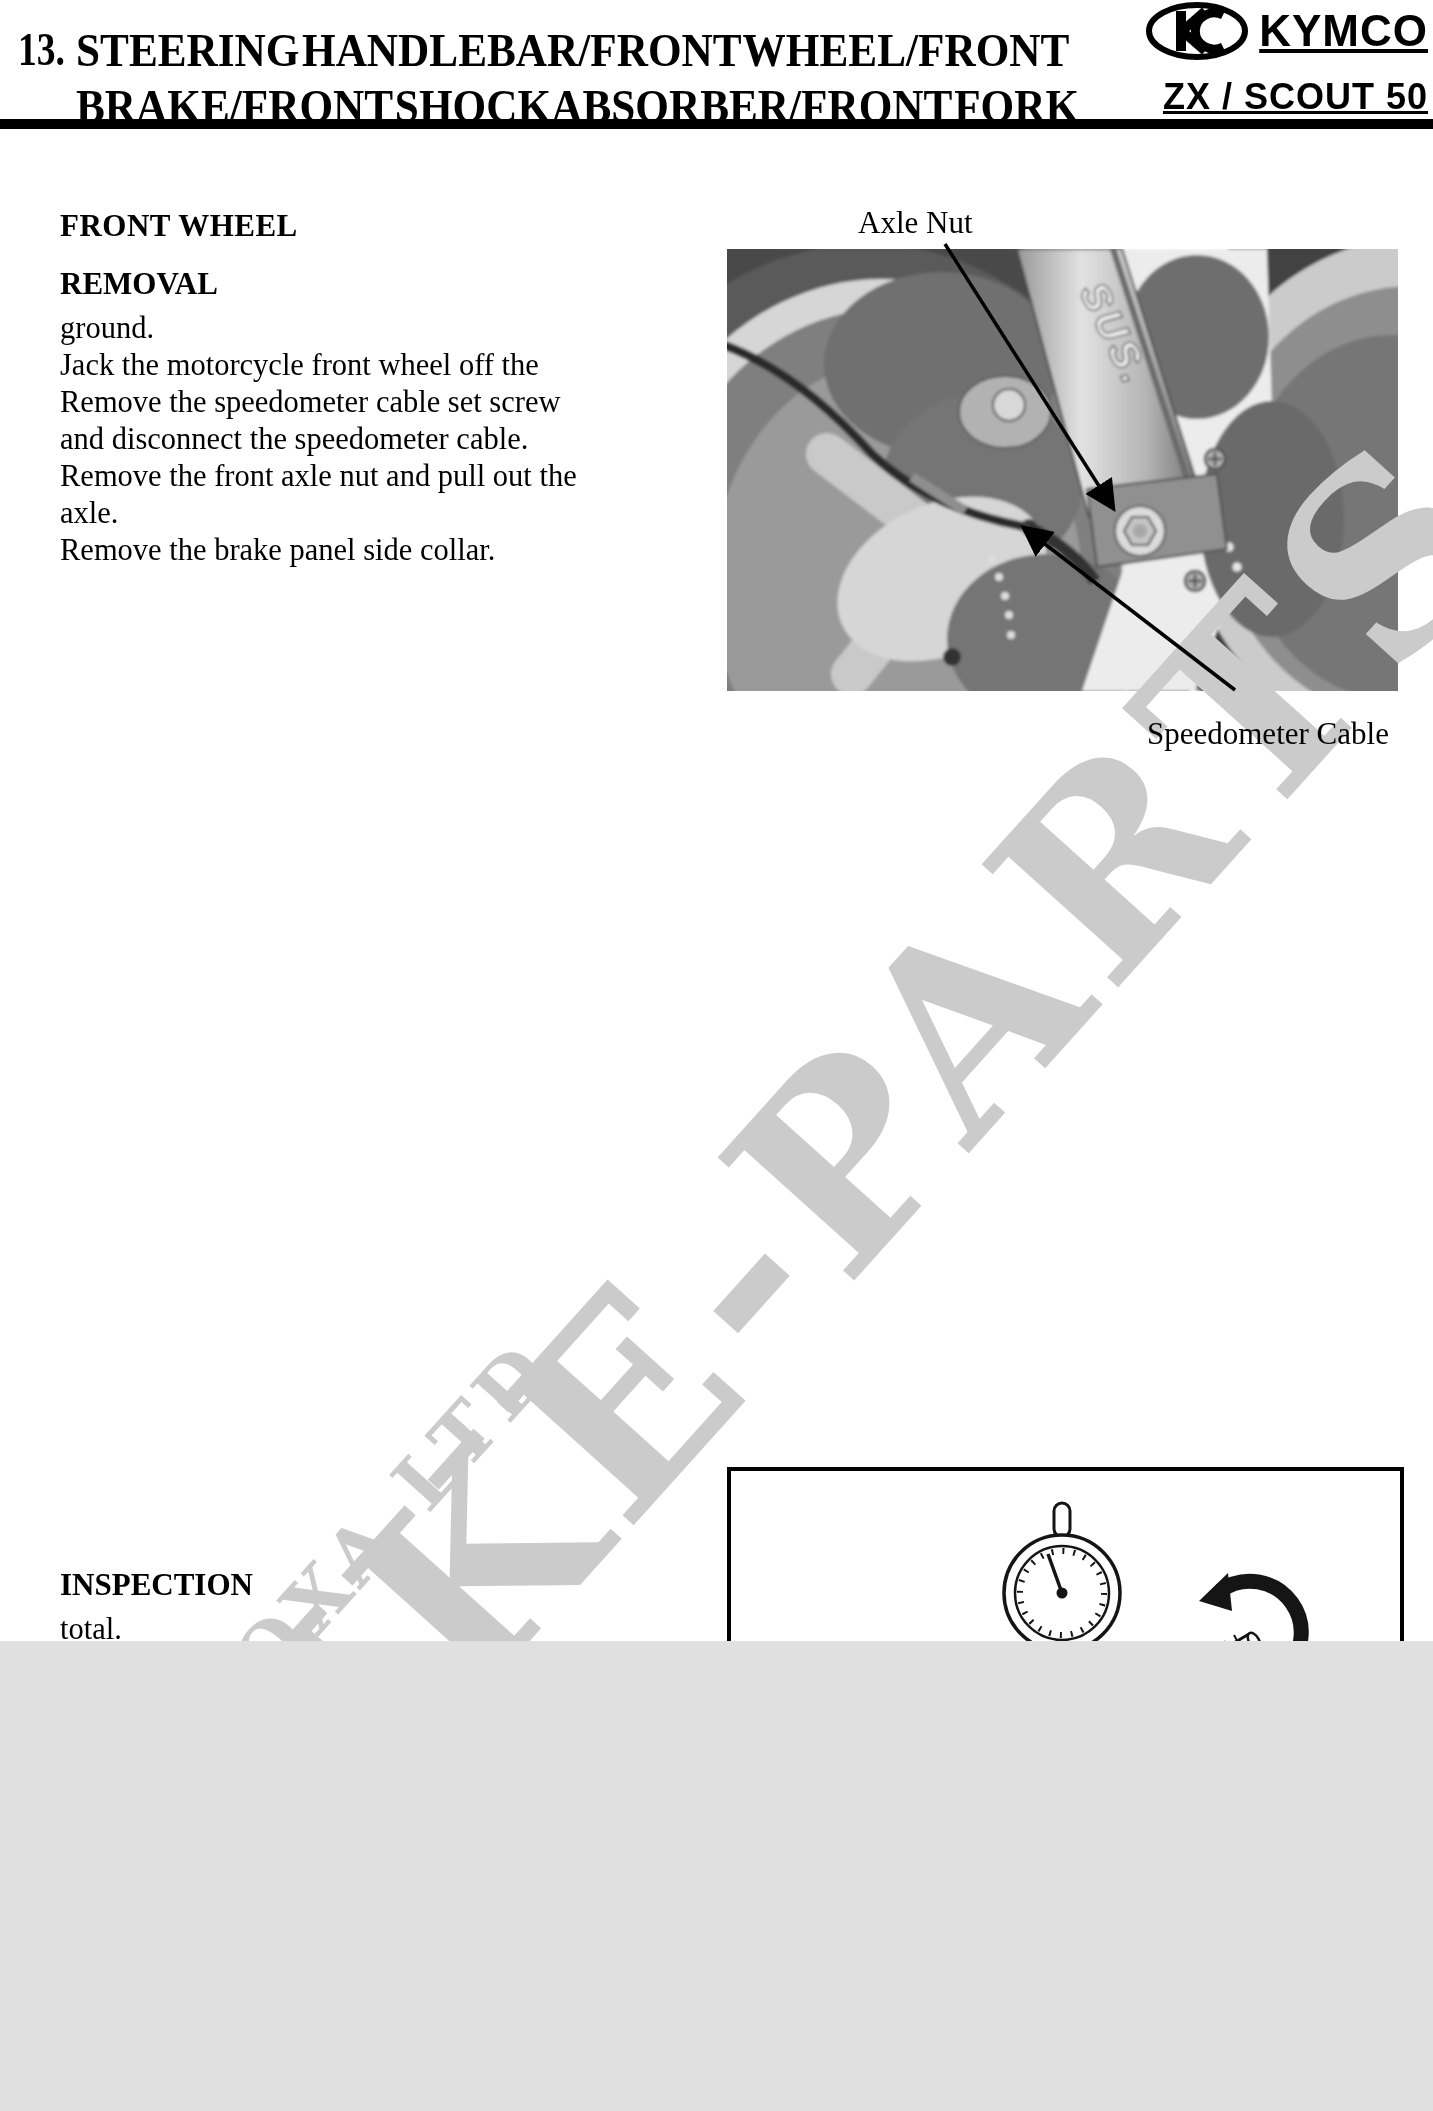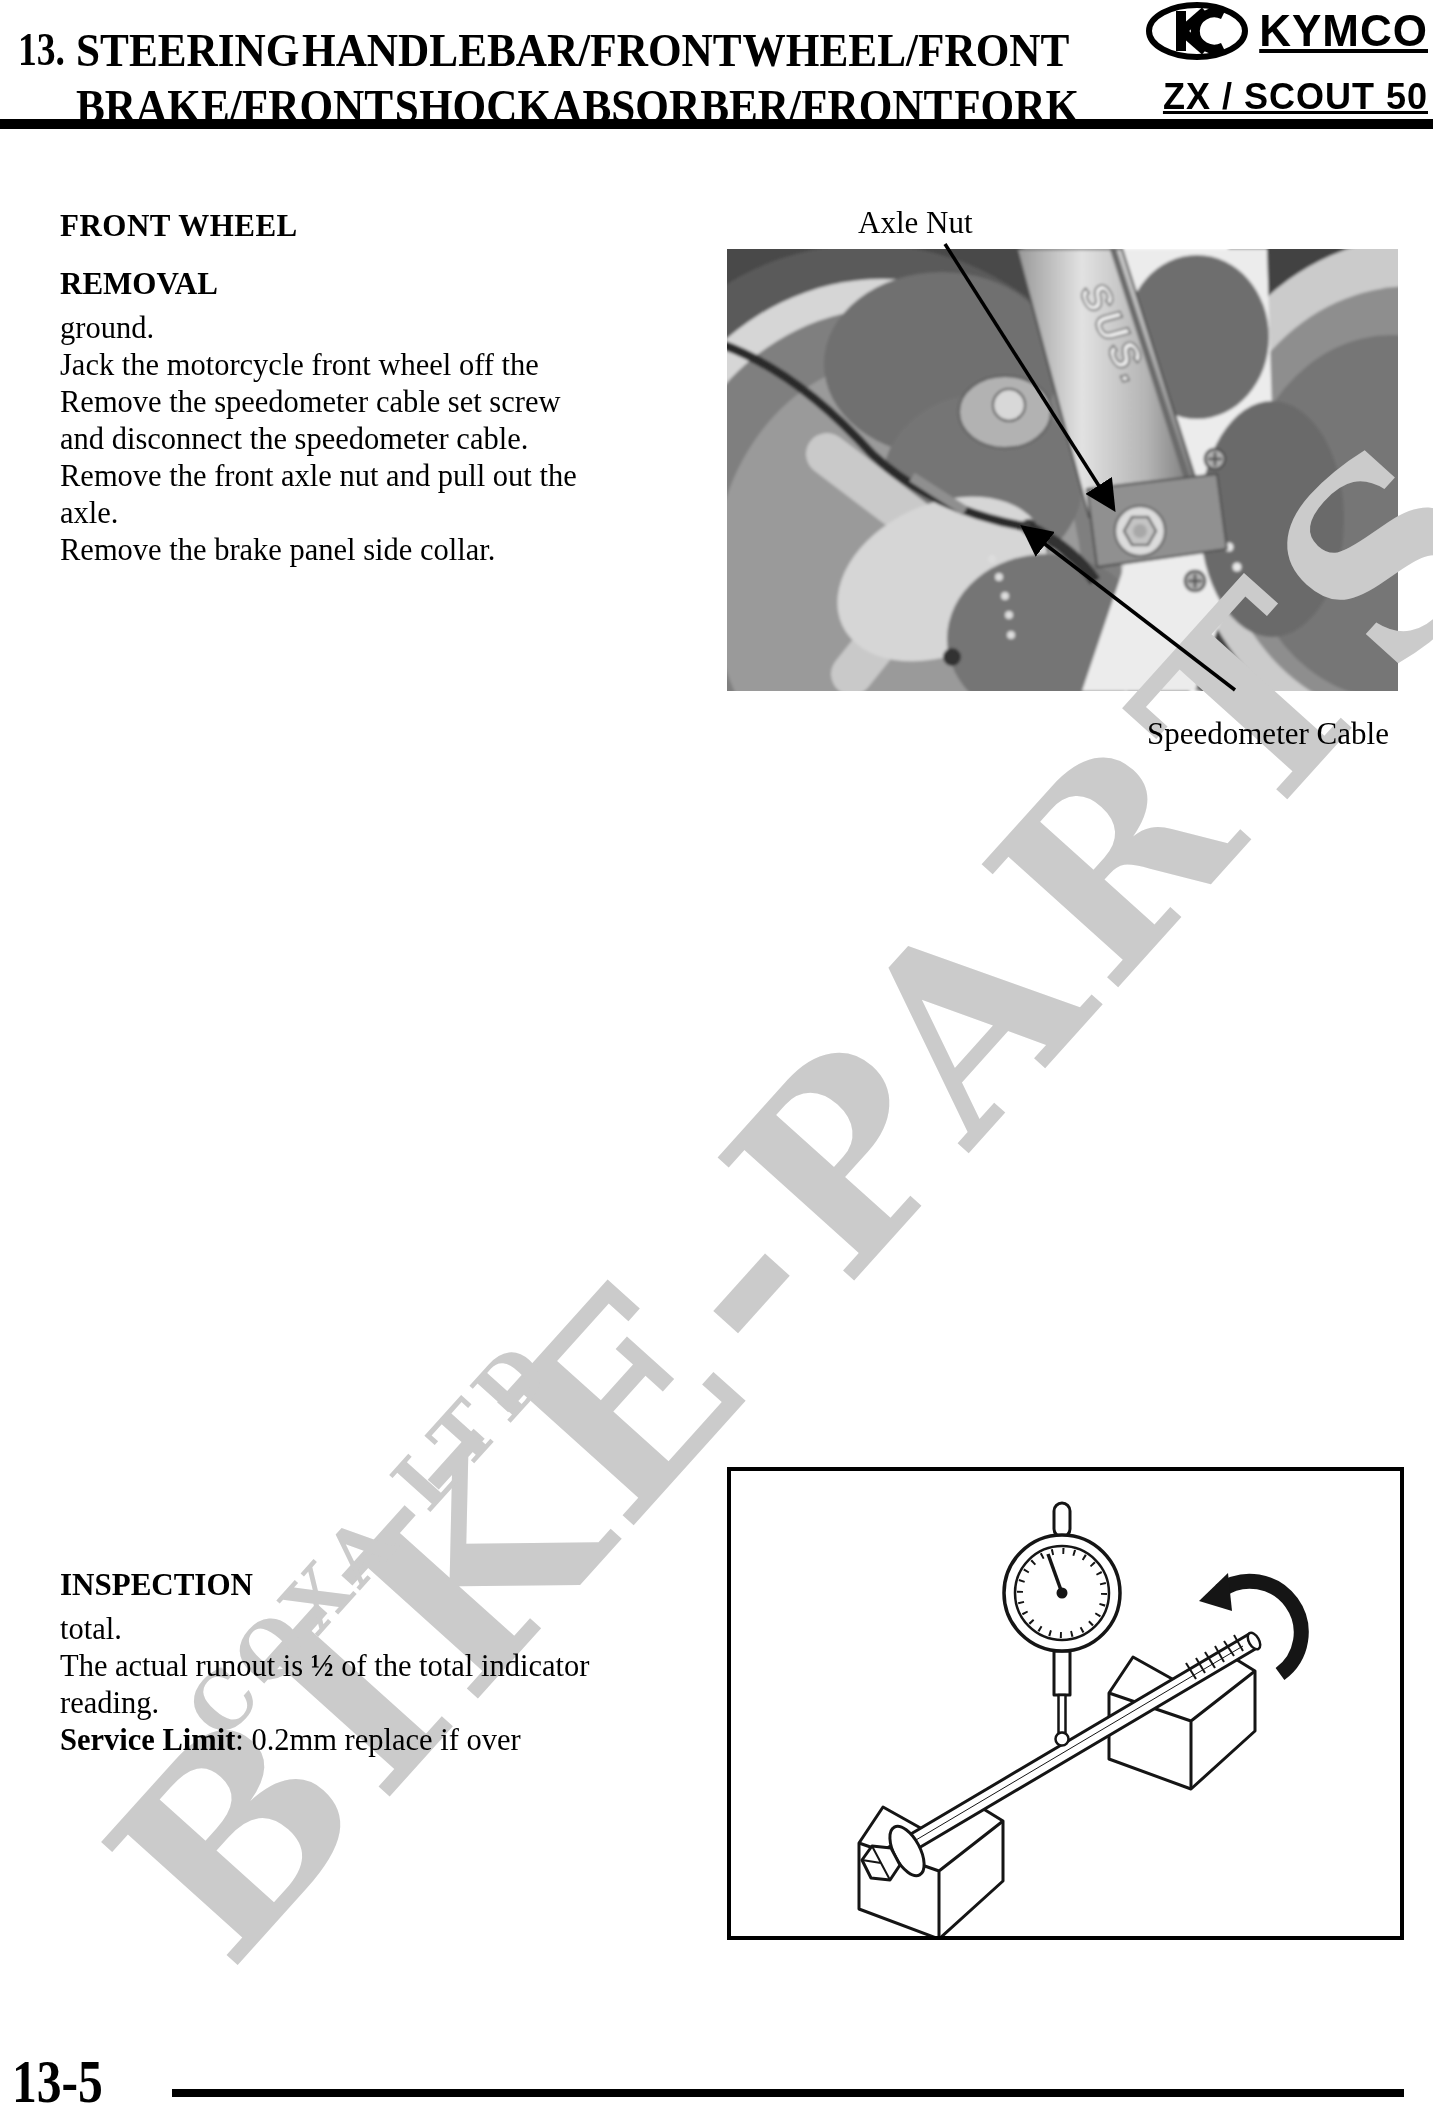--- a/index.html
+++ b/index.html
@@ -1,16 +1,16 @@
 <!DOCTYPE html>
 <html><head>
 <meta charset="utf-8">
 <style>
   html,body{margin:0;padding:0;background:#e0e0e0;}
-  .page{position:relative;width:1433px;height:2111px;background:#ffffff;
+  .page{position:relative;width:1433px;height:1641px;background:#ffffff;
         font-family:"Liberation Serif",serif;color:#000;overflow:hidden;margin:0 auto;}
   .abs{position:absolute;}
 
   
   .hdr-num{left:18px;top:22px;font-size:47px;font-weight:bold;
            transform:scaleX(.8);transform-origin:0 0;z-index:4;}
   .hdr-title{left:76px;top:22px;font-size:47px;font-weight:bold;line-height:56px;
              white-space:nowrap;word-spacing:-9px;letter-spacing:0;
              transform:scaleX(.92);transform-origin:0 0;z-index:4;}
   .brand{right:5px;top:2px;text-align:right;font-family:"Liberation Sans",sans-serif;z-index:4;text-decoration:underline;}

